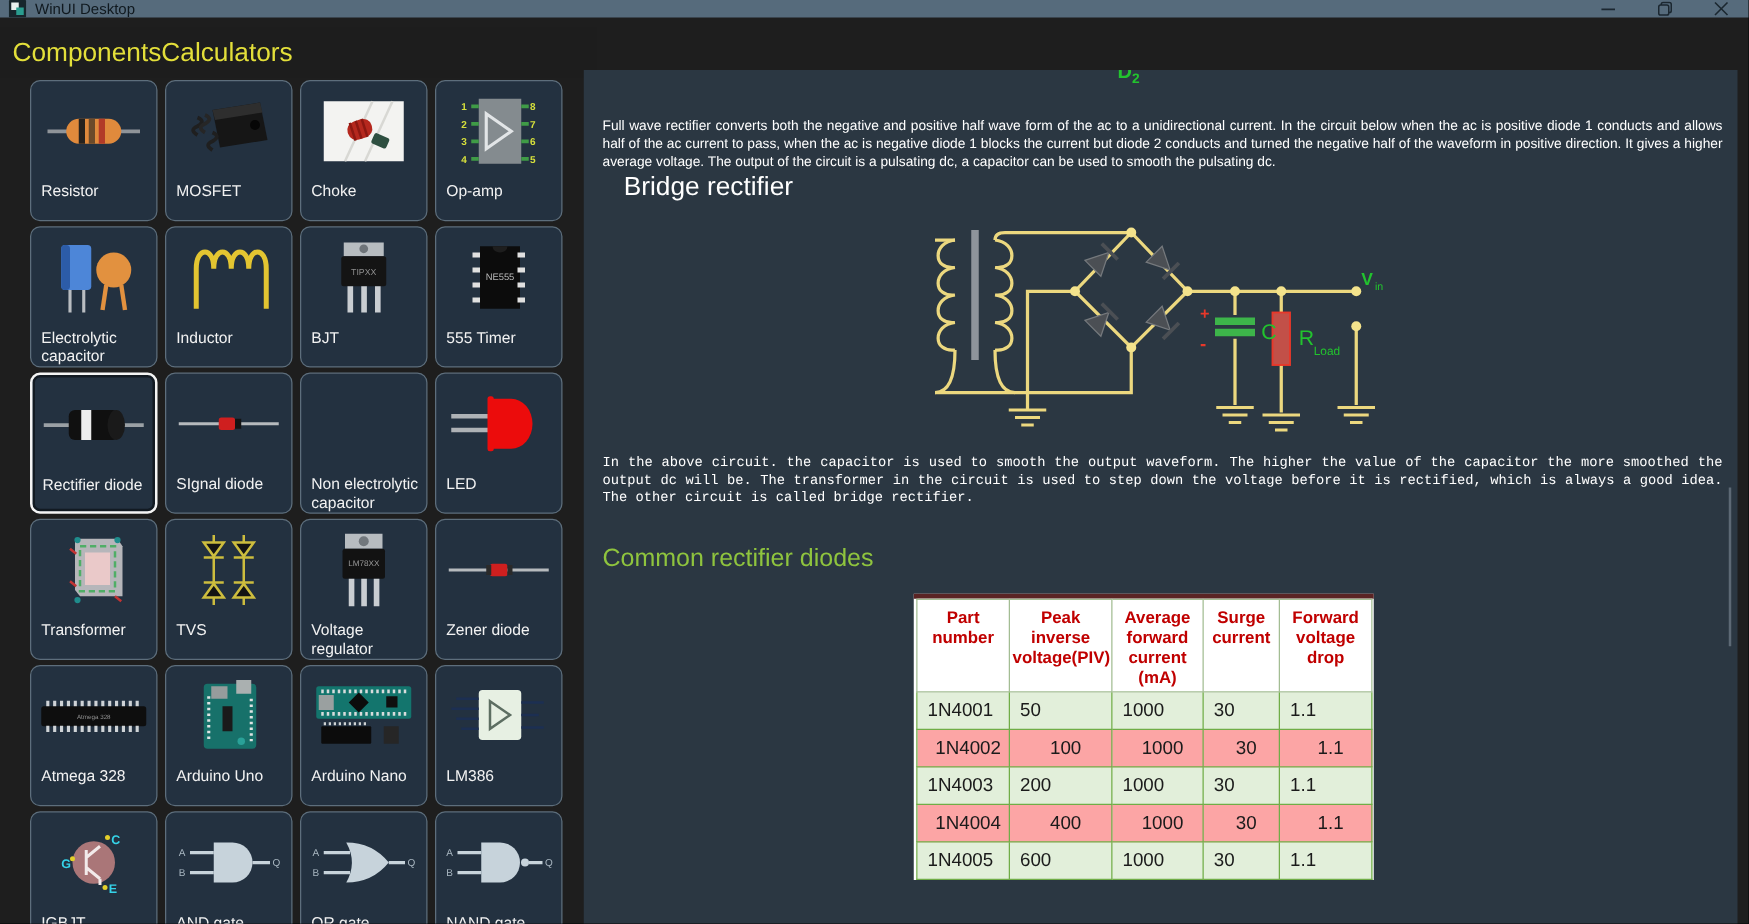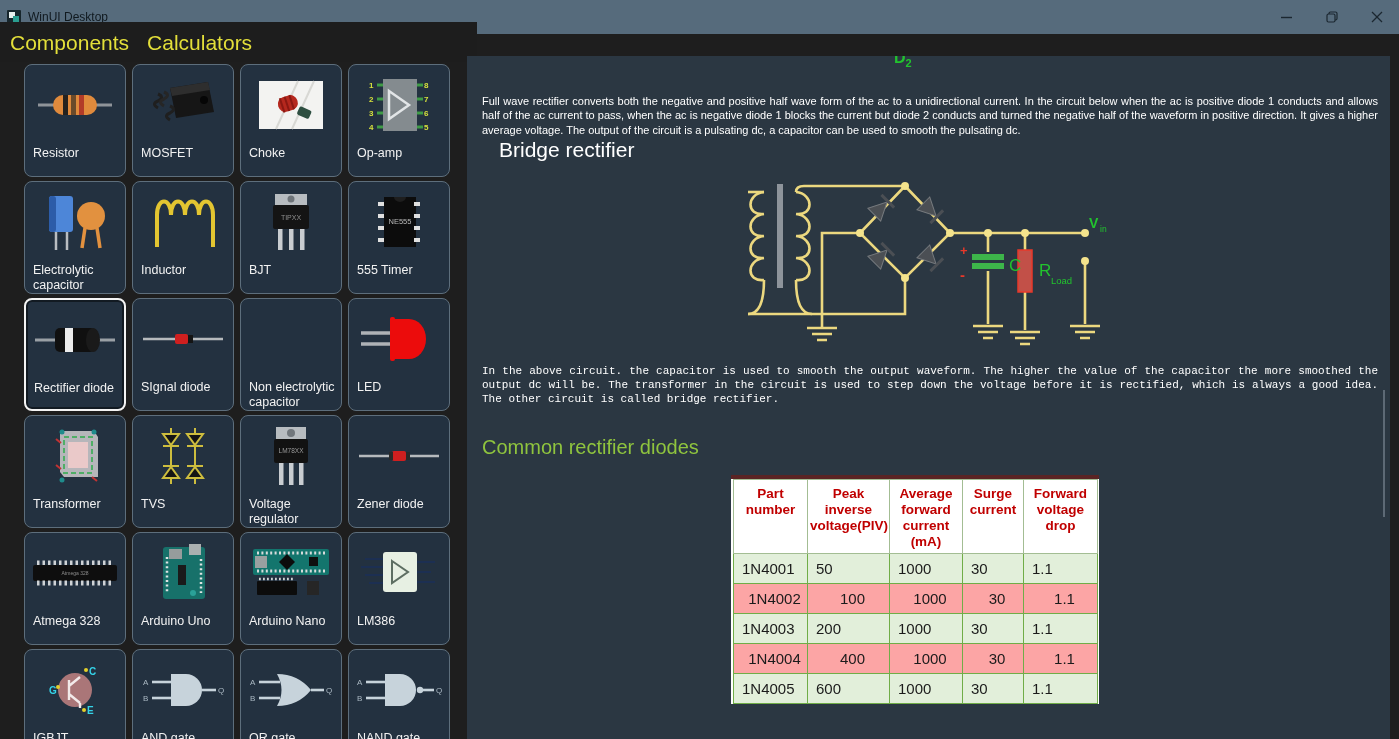--- a/index.html
+++ b/index.html
@@ -1,27 +1,27 @@
 <!DOCTYPE html>
 <html><head>
 <meta charset="utf-8">
 <style>
   html,body{margin:0;padding:0;background:#000;}
   .window{position:relative;width:1399px;height:739px;background:#1e1e1e;overflow:hidden;
           font-family:"Liberation Sans",sans-serif;}
   
-  .titlebar{position:absolute;top:0;left:0;right:0;height:34px;background:#566b7c;
-            display:flex;align-items:center;text-decoration:underline;}
+  .titlebar{position:absolute;top:0;left:0;right:0;height:14px;background:#566b7c;
+            display:flex;align-items:center;}
   .title-icon{margin-left:7px;display:flex;}
   .title-text{margin-left:7px;font-size:12px;color:#10191f;}
   .win-controls{margin-left:auto;display:flex;height:100%;}
   .win-btn{width:45px;height:100%;display:flex;align-items:center;justify-content:center;cursor:default;}
   
   .tabbar{position:absolute;top:22px;left:0;width:467px;height:40px;background:#1d1d1d;
-          display:flex;align-items:center;gap:18px;padding-left:10px;}
+          display:flex;align-items:center;gap:0;padding-left:10px;}
   .tab{font-size:21px;color:#e3df3a;line-height:1;cursor:default;}
   
   .sidebar-grid{position:absolute;left:24px;top:64px;width:426px;display:grid;
                 grid-template-columns:repeat(4,102px);gap:4px 6px;}
   .card{height:113px;background:#233140;border:1px solid #5d6e7c;border-radius:8px;
         position:relative;box-sizing:border-box;}
   .card.selected{border:2px solid #f4f4f4;box-shadow:0 0 0 2px #121a22 inset;}
   .card-icon{position:absolute;top:5px;left:0;right:0;height:70px;
              display:flex;align-items:center;justify-content:center;}
   .card-label{position:absolute;top:81px;left:8px;right:3px;font-size:12.5px;

